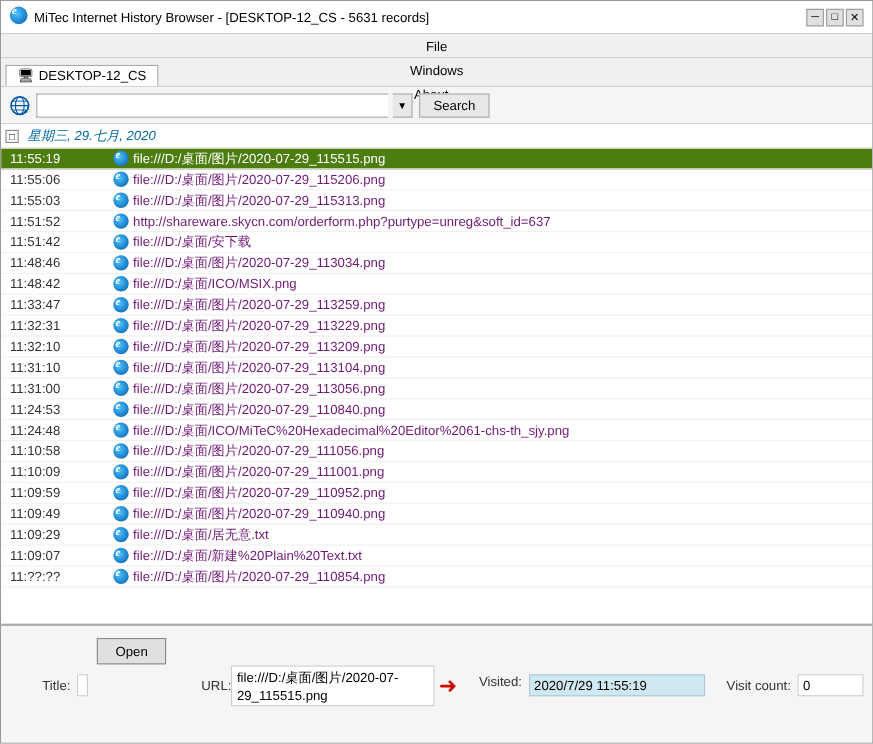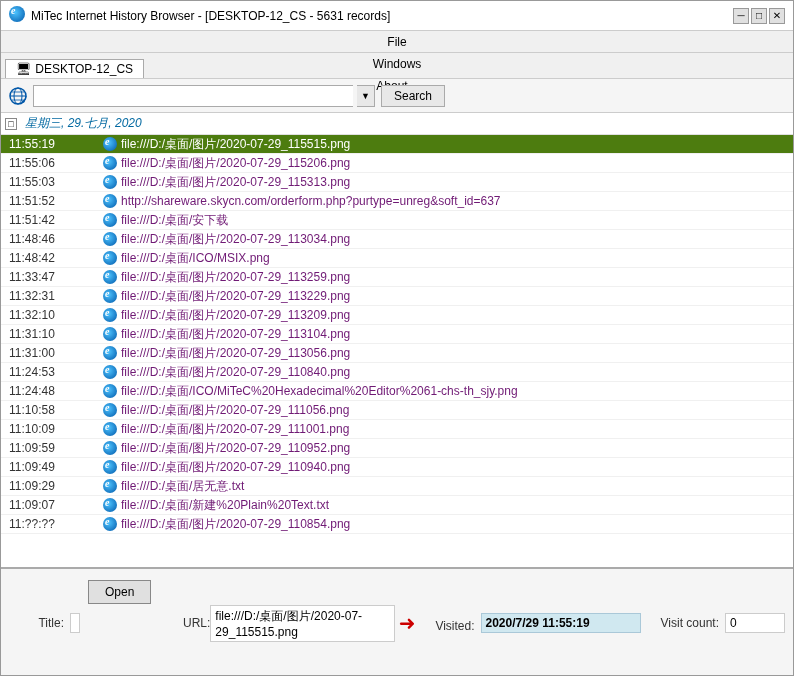--- a/index.html
+++ b/index.html
@@ -511,22 +511,22 @@
     <button class="open-btn" style="margin-left:8px;">Open</button>
   </div>
 
   <div class="detail-url-row">
     <span class="detail-label">URL:</span>
     <div class="detail-value" style="flex:1;position:relative;">file:///D:/桌面/图片/2020-07-29_115515.png</div>
     <span class="arrow-indicator">➜</span>
   </div>
 
   <div style="display:flex;align-items:center;gap:20px;">
-    <div style="display:flex;align-items:flex-end;gap:6px;">
+    <div style="display:flex;align-items:flex-start;gap:6px;">
       <span class="detail-label">Visited:</span>
-      <div class="detail-value" style="width:160px;background:#d0e8f0;border-color:#aac8d8;font-weight:bold;">2020/7/29 11:55:19</div>
+      <div class="detail-value" style="width:160px;background:#d0e8f0;border-color:#aac8d8;">2020/7/29 11:55:19</div>
     </div>
     <div style="display:flex;align-items:center;gap:6px;">
       <span style="font-size:12px;color:#333;white-space:nowrap;">Visit count:</span>
       <div class="visit-count-val">0</div>
     </div>
   </div>
 </div>
 
 </body></html>

